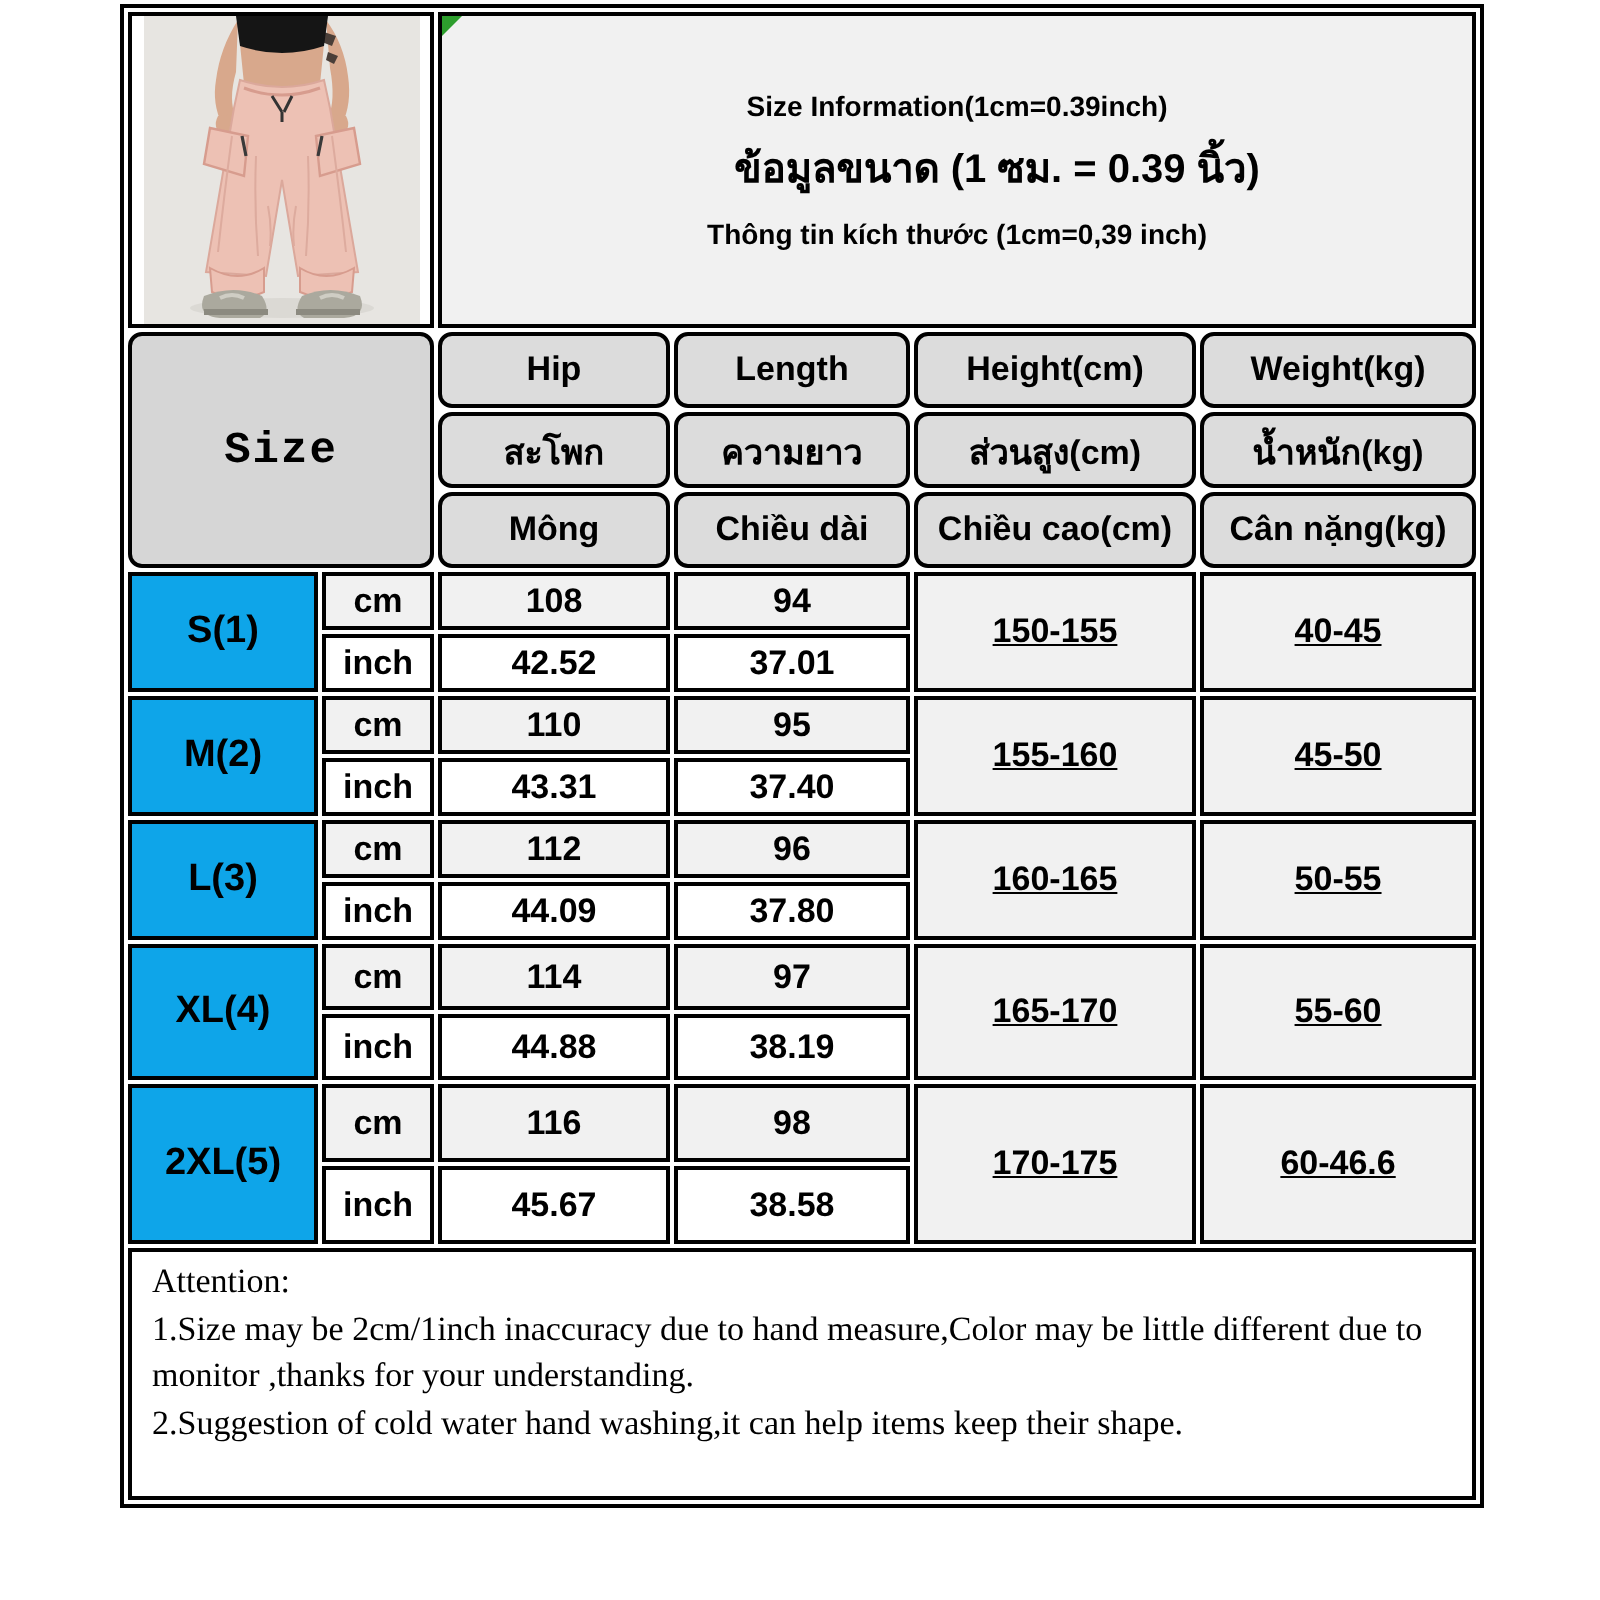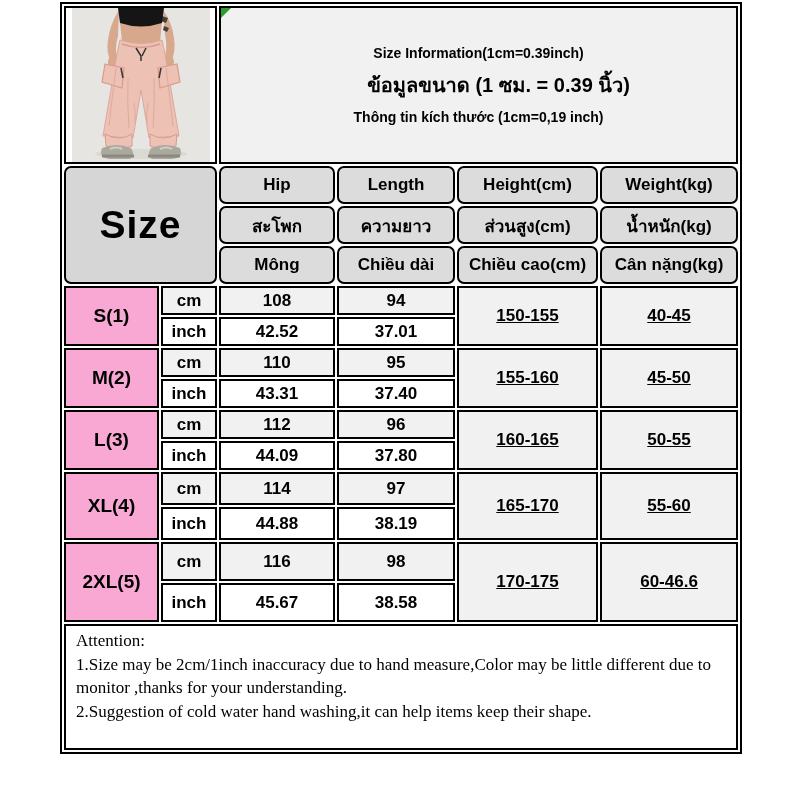--- a/index.html
+++ b/index.html
@@ -29,23 +29,23 @@
   tr.r-xl td{height:33px;}
   tr.r-2xl td{height:39px;}
   tr.r-attn td{height:126px;}
   
   .c-photo{background:#fff;vertical-align:middle;}
   .c-title{background:#f1f1f1;position:relative;}
   .title-line{font-size:14px;font-weight:bold;line-height:32px;}
   .title-line.th{font-size:20px;padding-left:40px;}
   .flag{position:absolute;top:0;left:0;width:0;height:0;
         border-top:10px solid #2d9e2d;border-right:10px solid transparent;}
-  .c-size{background:#d6d6d6;font-size:39px;letter-spacing:1px;}
+  .c-size{background:#d6d6d6;font-size:22px;letter-spacing:1px;font-family:Liberation Mono, monospace;}
   .c-head{background:#dcdcdc;font-size:17px;}
-  .c-sizename{background:#f9a8d4;font-size:19px;}
+  .c-sizename{background:#0ea5e9;font-size:19px;}
   .c-unit{font-size:17px;}
   .c-val{font-size:17px;}
   .bg-cm{background:#f1f1f1;}
   .bg-in{background:#ffffff;}
   .c-range{background:#f1f1f1;font-size:17px;text-decoration:underline;}
   .c-attn{background:#fff;text-align:left;vertical-align:top;
           font-weight:normal;font-size:17px;line-height:23.5px;
           padding:3px 6px 0 10px;font-family:Liberation Serif, serif;}
   .photo-box{display:flex;justify-content:center;align-items:center;}
   svg{display:block;margin:0 auto;}
@@ -95,21 +95,21 @@
           <path d="M108,140 Q112,150 100,151 L80,151 Q74,148 79,140 Q93,134 108,140 Z" fill="#aba99e"></path>
           <path d="M30,148 L62,148 M76,148 L108,148" stroke="#8c8a80" stroke-width="3"></path>
           <path d="M38,141 q6,-3 12,0 M88,141 q6,-3 12,0" stroke="#cfcdc4" stroke-width="2" fill="none"></path>
         </svg>
       </div>
     </td>
     <td colspan="4" class="c-title">
       <span class="flag"></span>
       <div class="title-line">Size Information(1cm=0.39inch)</div>
       <div class="title-line th">ข้อมูลขนาด (1 ซม. = 0.39 นิ้ว)</div>
-      <div class="title-line">Thông tin kích thước (1cm=0,19 inch)</div>
+      <div class="title-line">Thông tin kích thước (1cm=0,39 inch)</div>
     </td>
   </tr>
 
   <tr class="r-head">
     <td colspan="2" rowspan="3" class="c-size">Size</td>
     <td class="c-head">Hip</td>
     <td class="c-head">Length</td>
     <td class="c-head">Height(cm)</td>
     <td class="c-head">Weight(kg)</td>
   </tr>

